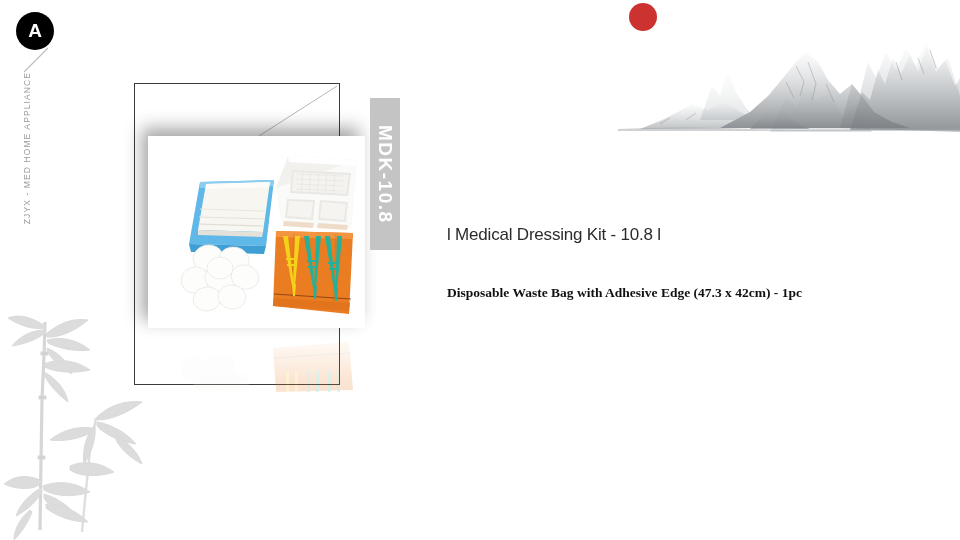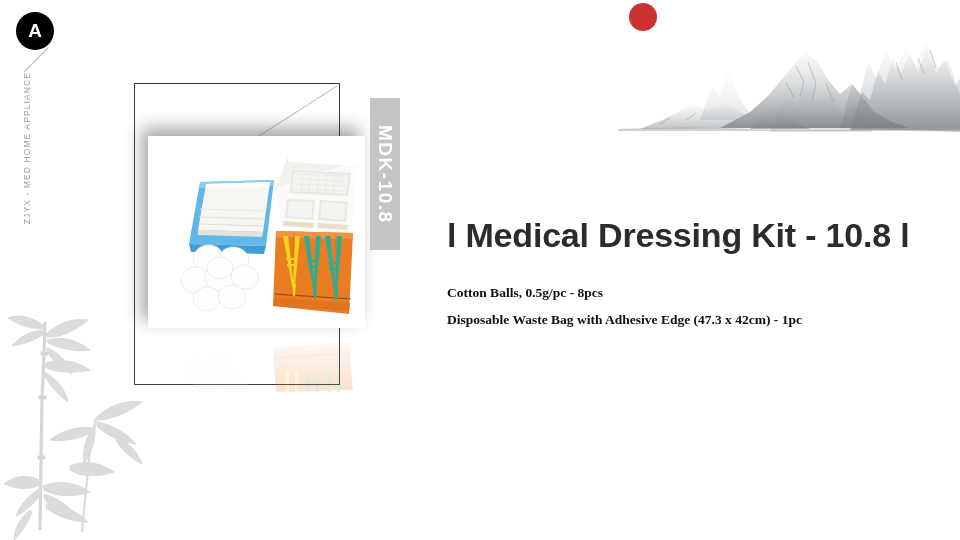--- a/index.html
+++ b/index.html
@@ -164,22 +164,22 @@
 
   
   #content {
     position: absolute;
     left: 447px;
     top: 218px;
     width: 470px;
   }
   #product-title {
     font-family: "Liberation Sans", sans-serif;
-    font-size: 34px;
-    font-weight: bold;
+    font-size: 17px;
+    font-weight: normal;
     color: #2b2b2b;
     letter-spacing: -0.2px;
     margin: 0;
     line-height: 34px;
     white-space: nowrap;
   }
   #spec-list {
     list-style: none;
     margin: 0;
     padding: 0;
@@ -413,16 +413,15 @@
   </g>
 </svg>
 
 <div id="model-tab">
   <span>MDK-10.8</span>
 </div>
 
 <div id="content">
   <h1 id="product-title">l Medical Dressing Kit - 10.8 l</h1>
   <ul id="spec-list">
-    <li>Cotton Balls, 0.5g/pc - 8pcs</li>
     <li>Disposable Waste Bag with Adhesive Edge (47.3 x 42cm) - 1pc</li>
   </ul>
 </div>
 
 </body></html>

